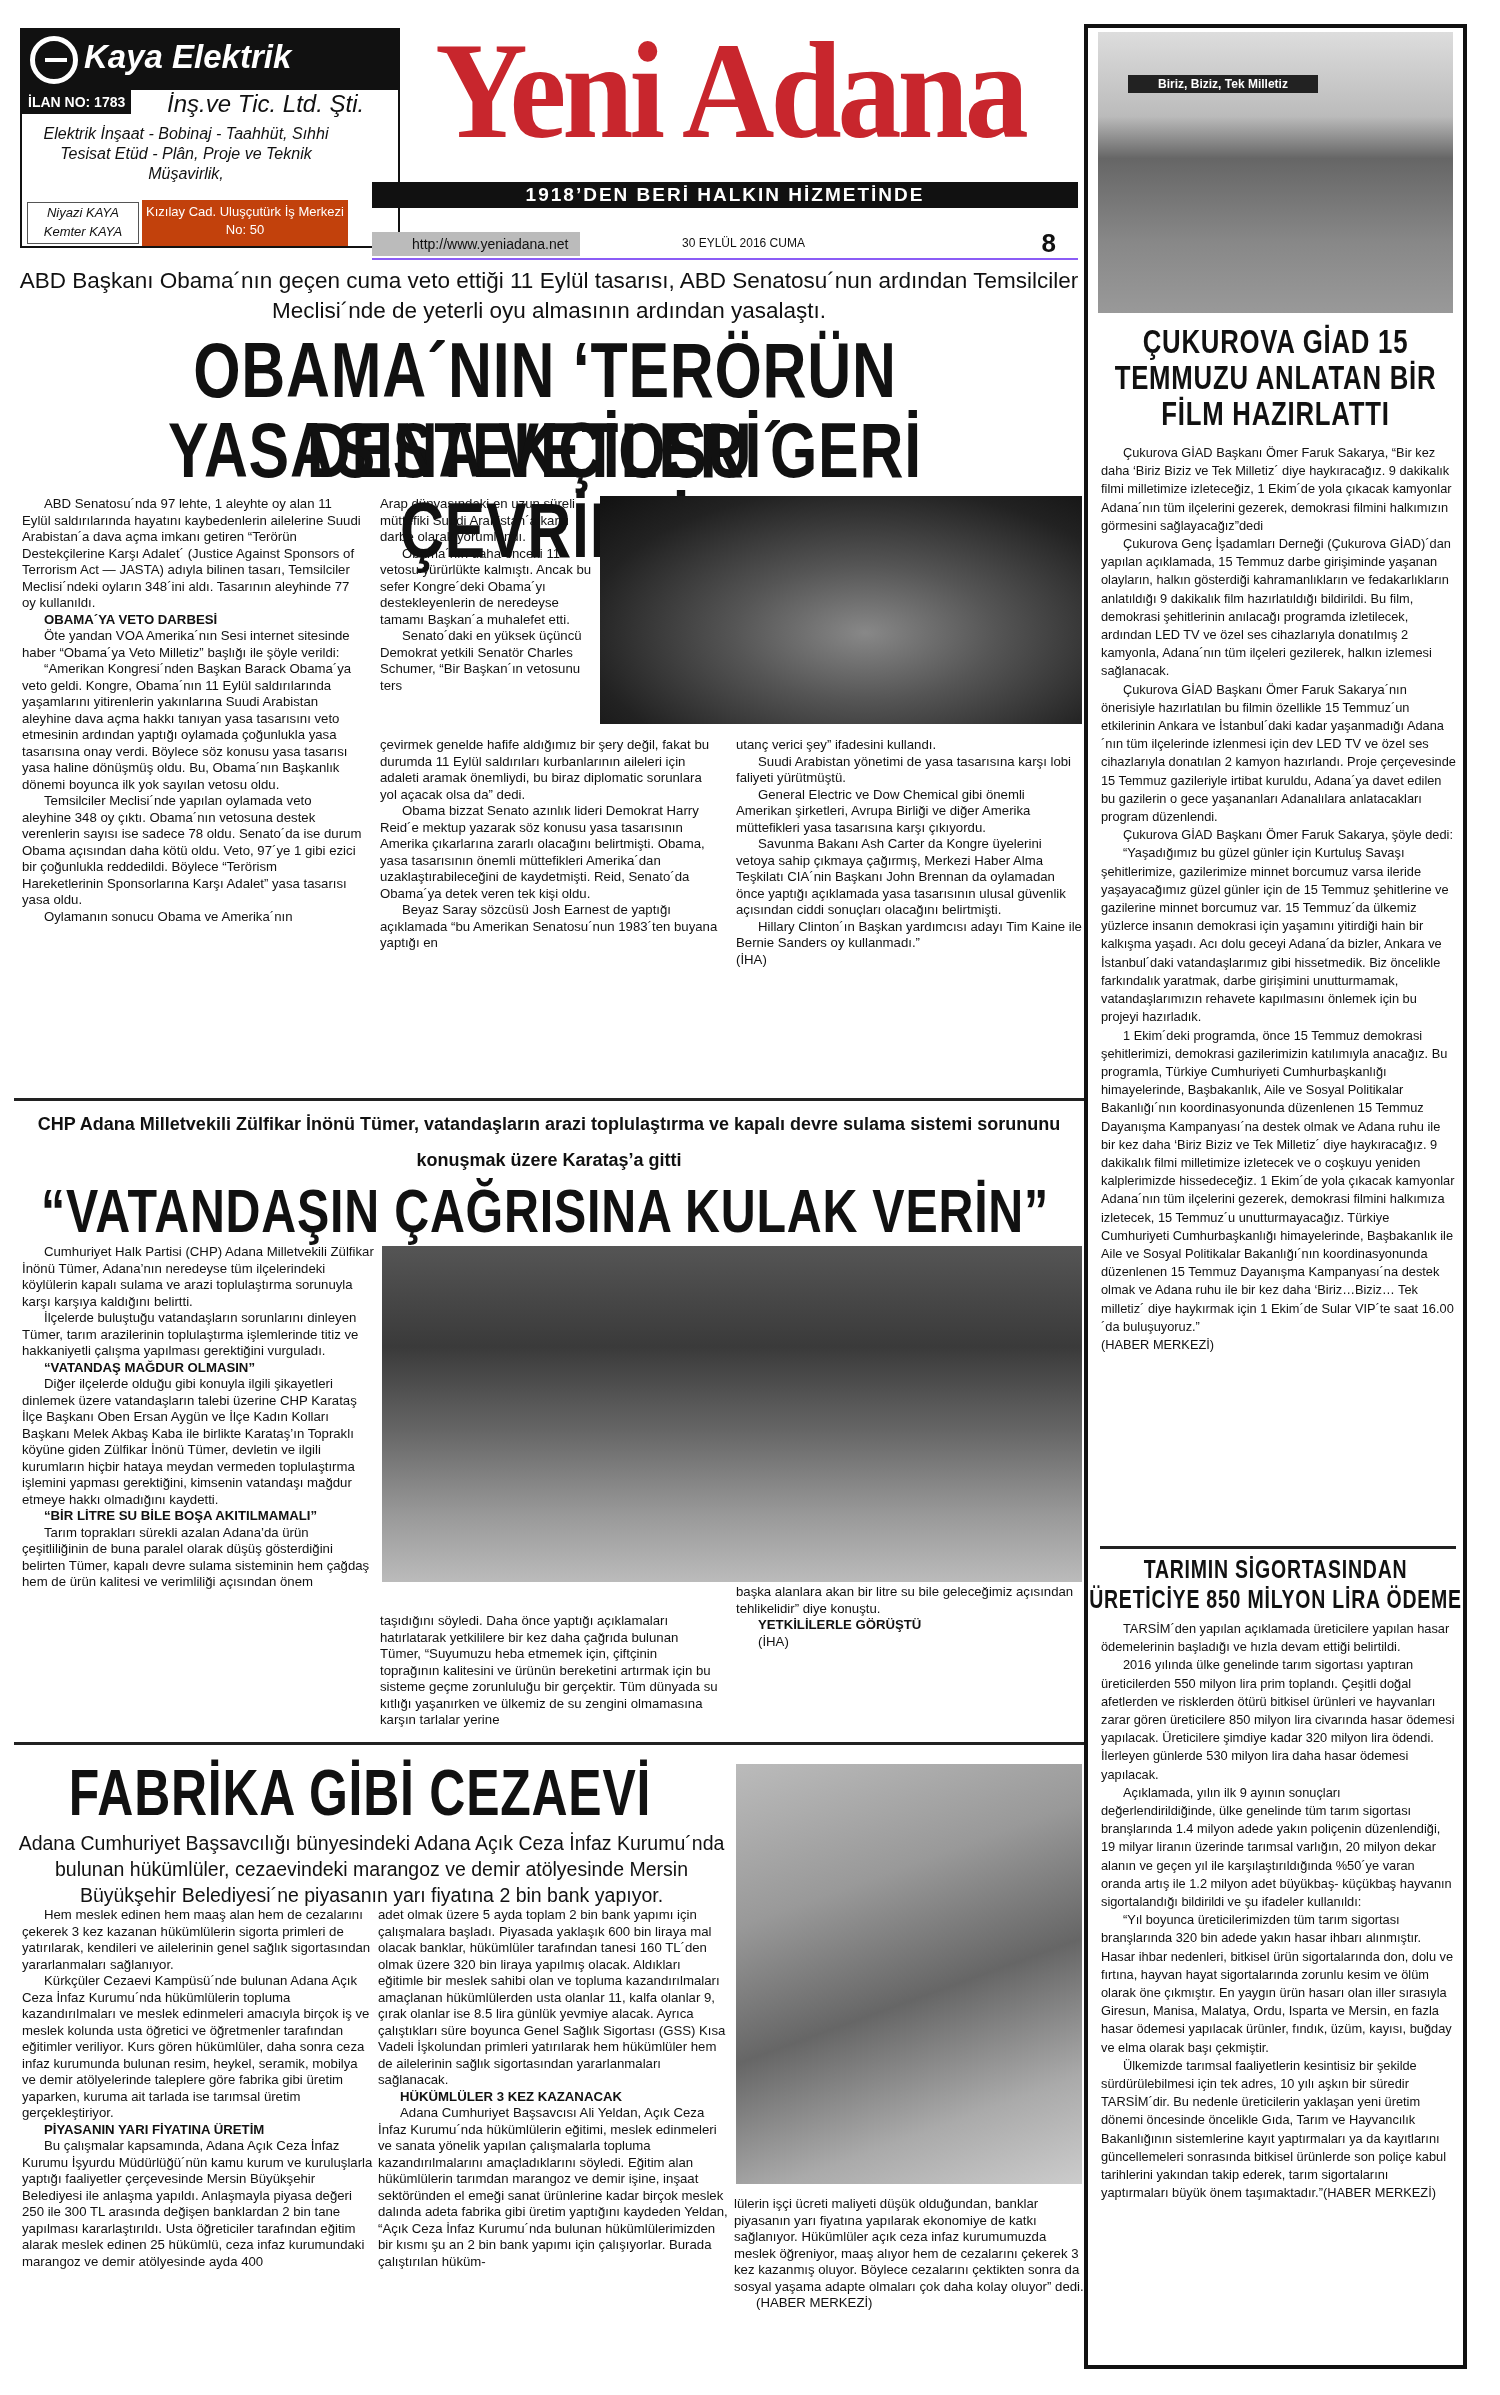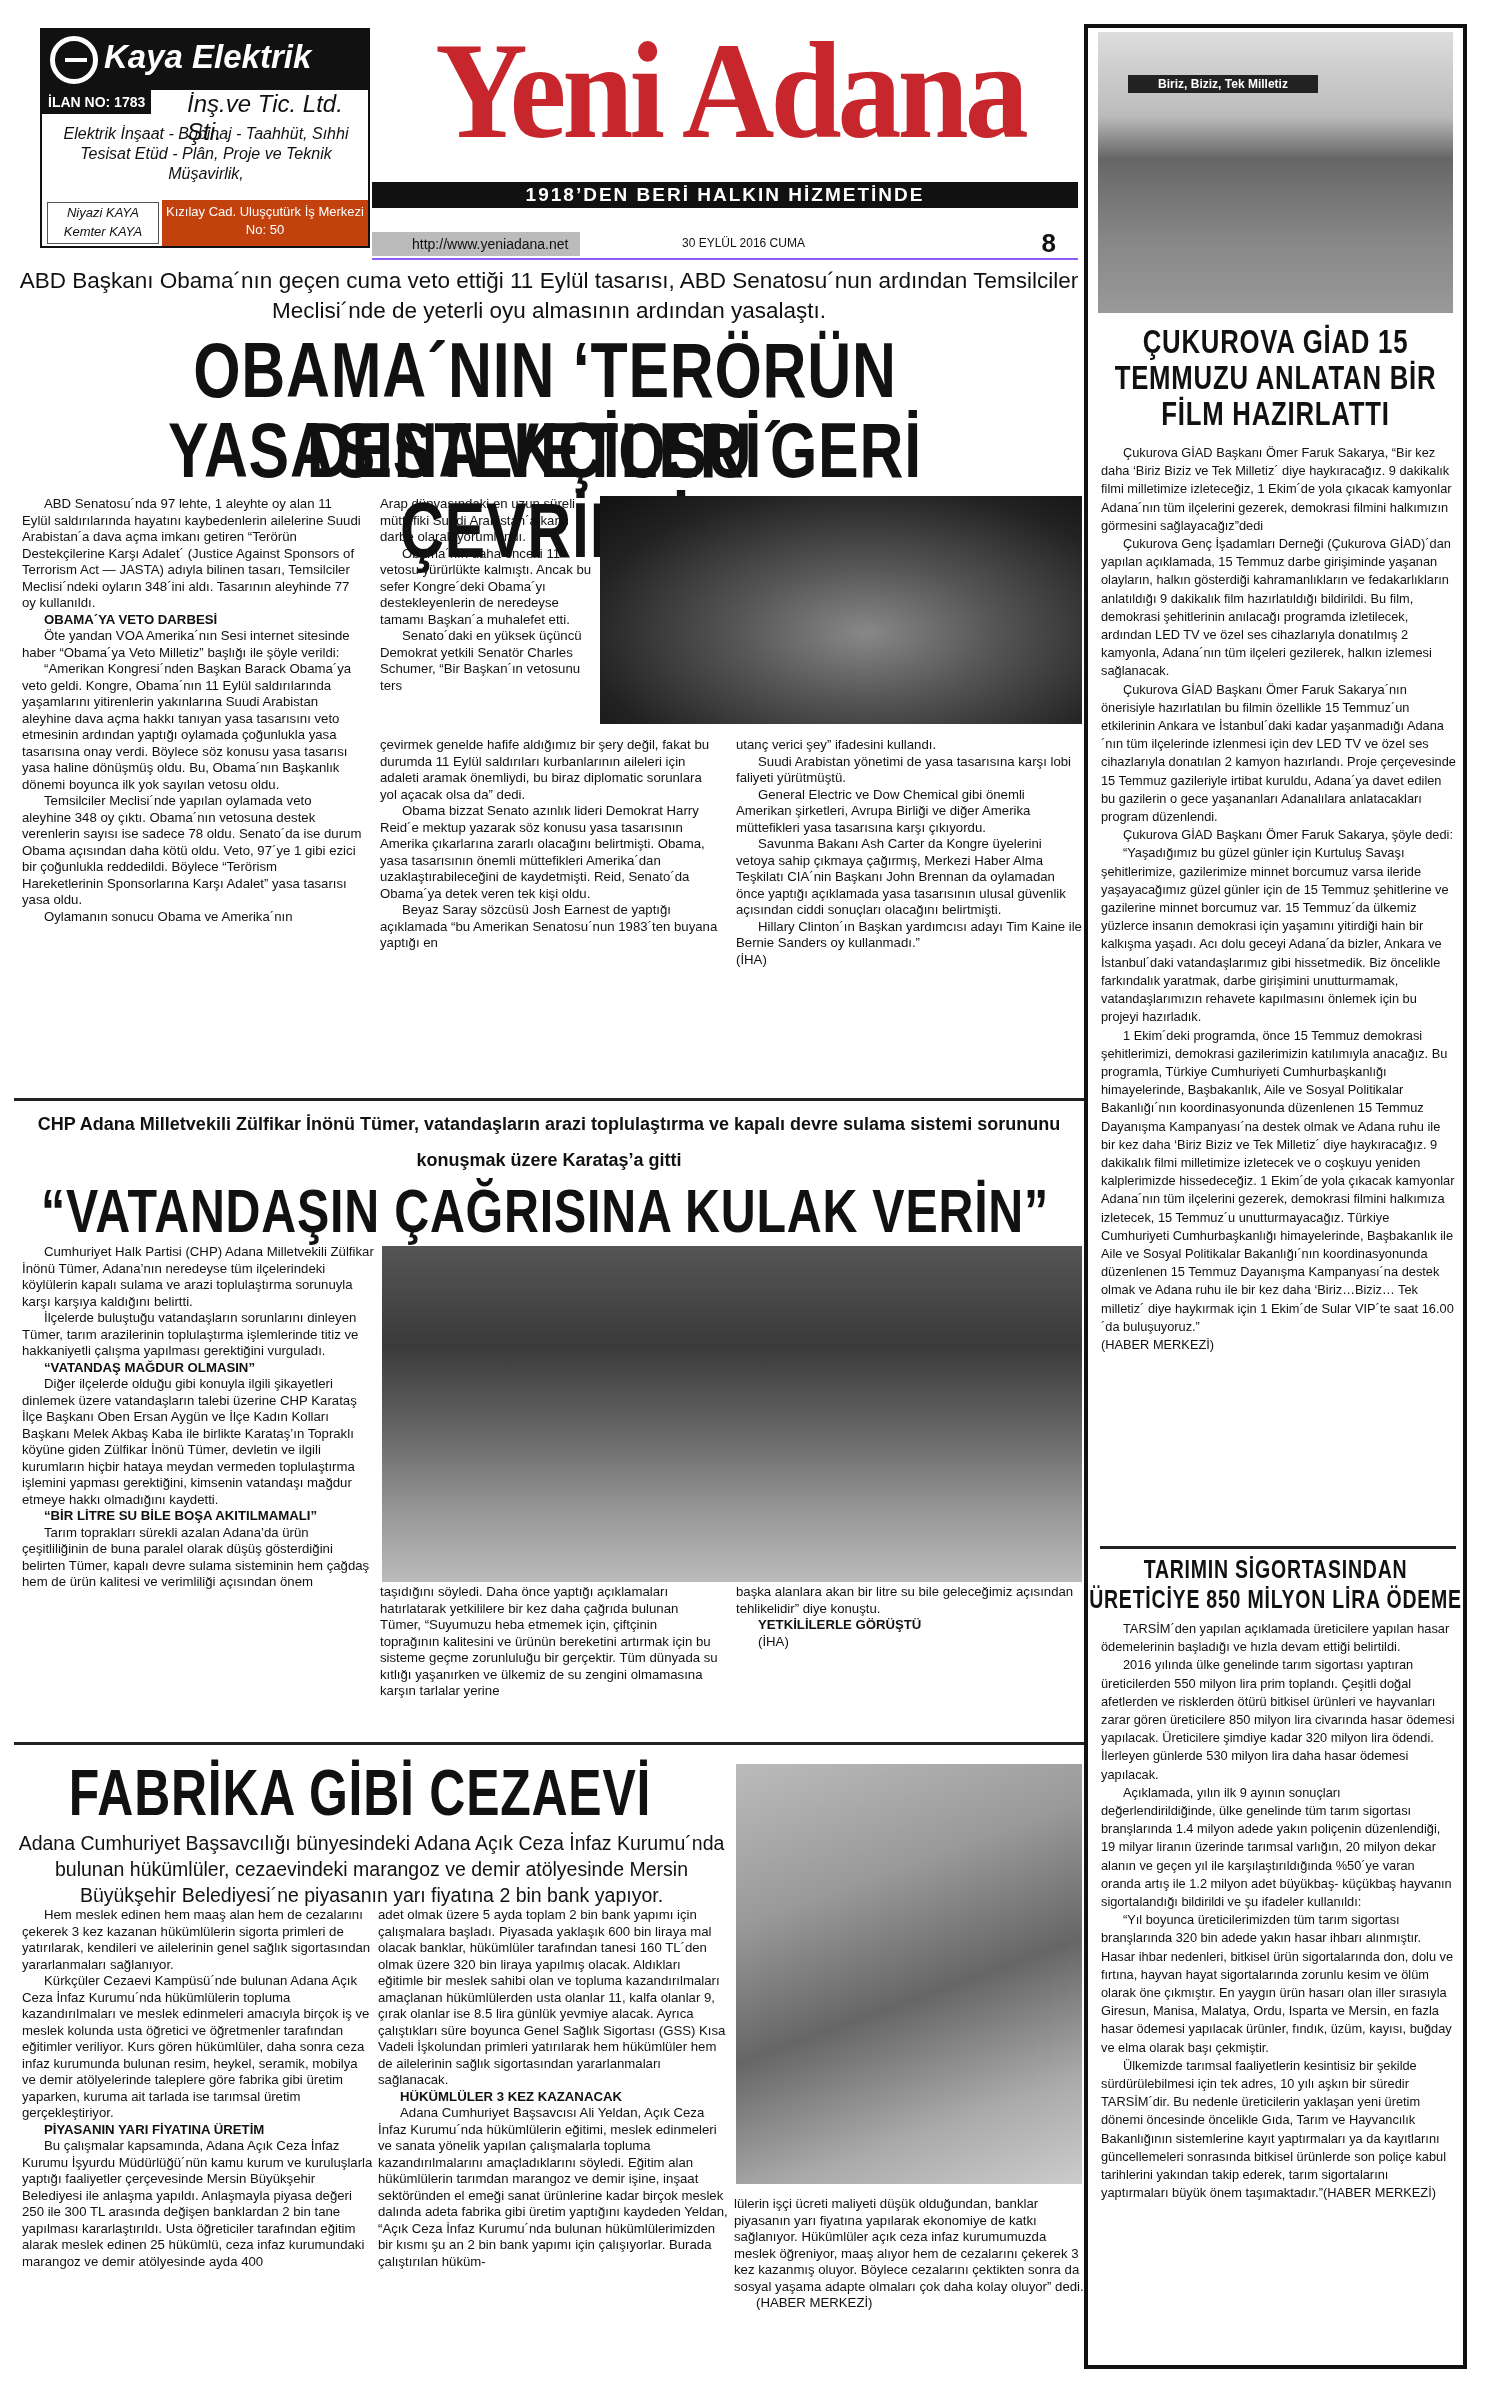--- a/index.html
+++ b/index.html
@@ -1,19 +1,19 @@
 <!DOCTYPE html>
 <html><head>
 <meta charset="utf-8">
 <style>
   html,body{margin:0;padding:0;background:#fff;}
   body{width:1500px;height:2395px;position:relative;overflow:hidden;font-family:"Liberation Sans",sans-serif;color:#111;}
   .abs{position:absolute;}
   
-  #ad{left:20px;top:28px;width:330px;height:220px;border:2px solid #111;box-sizing:border-box;margin-left:20px;}
+  #ad{left:20px;top:28px;width:380px;height:220px;border:2px solid #111;box-sizing:border-box;}
   #ad .top{position:absolute;left:0;top:0;width:100%;height:60px;background:#111;color:#fff;}
   #ad .logo-e{position:absolute;left:8px;top:6px;width:48px;height:48px;border:5px solid #fff;border-radius:50%;box-sizing:border-box;}
   #ad .logo-e:after{content:"";position:absolute;left:10px;top:17px;width:22px;height:4px;background:#fff;}
   #ad .brand{position:absolute;left:62px;top:8px;font-size:33px;font-style:italic;font-weight:bold;}
   #ad .ilan{position:absolute;left:0;top:60px;background:#111;color:#fff;font-size:14px;font-weight:bold;padding:4px 6px;}
   #ad .sirket{position:absolute;left:145px;top:60px;font-size:24px;font-style:italic;}
   #ad .desc{position:absolute;left:6px;top:94px;width:316px;text-align:center;font-size:16px;font-style:italic;line-height:20px;}
   #ad .names{position:absolute;left:5px;top:172px;width:110px;height:40px;border:1px solid #555;font-size:13px;font-style:italic;text-align:center;line-height:19px;}
   #ad .addr{position:absolute;left:120px;top:170px;width:206px;height:46px;background:#c2410c;color:#fff;font-size:13px;text-align:center;line-height:18px;padding-top:3px;box-sizing:border-box;}
   
@@ -98,21 +98,21 @@
 <div class="abs col" style="left:22px;top:1244px;width:352px;font-family:'Liberation Sans Narrow','Liberation Sans',sans-serif;">
     <p>Cumhuriyet Halk Partisi (CHP) Adana Milletvekili Zülfikar İnönü Tümer, Adana’nın neredeyse tüm ilçelerindeki köylülerin kapalı sulama ve arazi toplulaştırma sorunuyla karşı karşıya kaldığını belirtti.</p>
     <p>İlçelerde buluştuğu vatandaşların sorunlarını dinleyen Tümer, tarım arazilerinin toplulaştırma işlemlerinde titiz ve hakkaniyetli çalışma yapılması gerektiğini vurguladı.</p>
     <p class="sub">“VATANDAŞ MAĞDUR OLMASIN”</p>
     <p>Diğer ilçelerde olduğu gibi konuyla ilgili şikayetleri dinlemek üzere vatandaşların talebi üzerine CHP Karataş İlçe Başkanı Oben Ersan Aygün ve İlçe Kadın Kolları Başkanı Melek Akbaş Kaba ile birlikte Karataş’ın Topraklı köyüne giden Zülfikar İnönü Tümer, devletin ve ilgili kurumların hiçbir hataya meydan vermeden toplulaştırma işlemini yapması gerektiğini, kimsenin vatandaşı mağdur etmeye hakkı olmadığını kaydetti.</p>
     <p class="sub">“BİR LİTRE SU BİLE BOŞA AKITILMAMALI”</p>
     <p>Tarım toprakları sürekli azalan Adana’da ürün çeşitliliğinin de buna paralel olarak düşüş gösterdiğini belirten Tümer, kapalı devre sulama sisteminin hem çağdaş hem de ürün kalitesi ve verimliliği açısından önem</p>
   </div>
 <div class="abs photo" style="left:382px;top:1246px;width:700px;height:336px;background:linear-gradient(180deg,#555 0%,#3a3a3a 30%,#666 55%,#999 80%,#bbb 100%);"></div>
 <div class="abs col" style="left:380px;top:1584px;width:340px;">
-    <p style="text-indent: 0px;">taşıdığını söyledi. Daha önce yaptığı açıklamaları hatırlatarak yetkililere bir kez daha çağrıda bulunan Tümer, “Suyumuzu heba etmemek için, çiftçinin toprağının kalitesini ve ürünün bereketini artırmak için bu sisteme geçme zorunluluğu bir gerçektir. Tüm dünyada su kıtlığı yaşanırken ve ülkemiz de su zengini olmamasına karşın tarlalar yerine</p>
+    <p style="text-indent: 0px; margin-top: 29px;">taşıdığını söyledi. Daha önce yaptığı açıklamaları hatırlatarak yetkililere bir kez daha çağrıda bulunan Tümer, “Suyumuzu heba etmemek için, çiftçinin toprağının kalitesini ve ürünün bereketini artırmak için bu sisteme geçme zorunluluğu bir gerçektir. Tüm dünyada su kıtlığı yaşanırken ve ülkemiz de su zengini olmamasına karşın tarlalar yerine</p>
   </div>
 <div class="abs col" style="left:736px;top:1584px;width:346px;">
     <p style="text-indent: 0px;">başka alanlara akan bir litre su bile geleceğimiz açısından tehlikelidir” diye konuştu.</p>
     <p class="sub">YETKİLİLERLE GÖRÜŞTÜ</p>
     <p>(İHA)</p>
   </div>
 
 <div class="abs rule" style="left:14px;top:1742px;width:1072px;"></div>
 
 <div class="abs headline" style="left:-95px;top:1758px;width:910px;font-size:64px;line-height:70px;">FABRİKA GİBİ CEZAEVİ</div>

